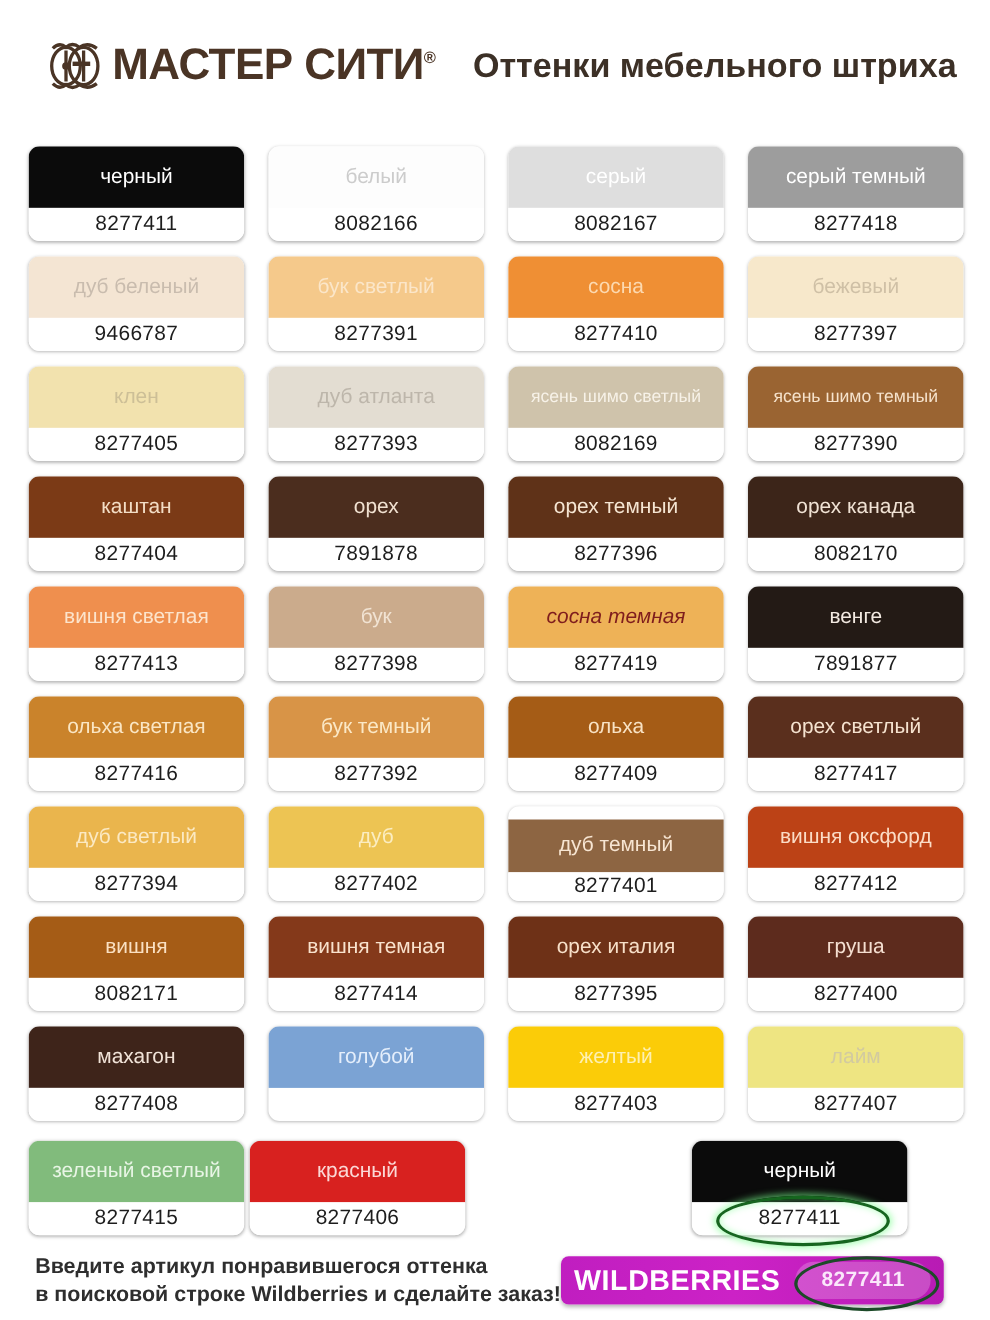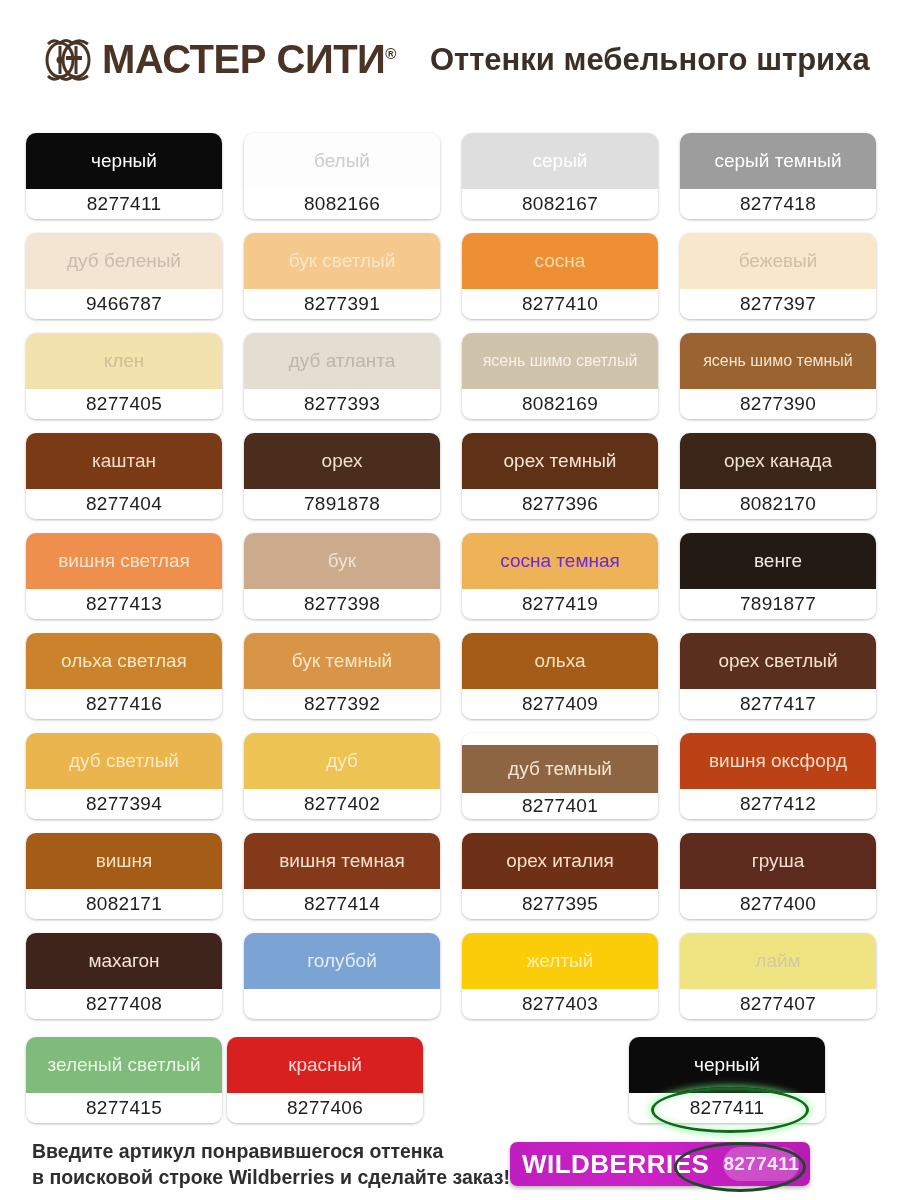--- a/index.html
+++ b/index.html
@@ -63,21 +63,21 @@
   .footer{
     position:absolute;left:0;top:1128px;width:900px;height:72px;
     display:flex;align-items:center;justify-content:flex-start;
   }
   .footer-text{
     margin-left:32px;font-size:19.5px;font-weight:bold;color:#2e2e2e;
     line-height:1.34;white-space:pre-line;
   }
   .wb-wrap{position:relative;margin-right:14px;}
   .wb-badge{
-    width:300px;height:44px;border-radius:7px;
+    width:348px;height:44px;border-radius:7px;
     background:linear-gradient(90deg,#c01ec0 0%,#cc22c6 45%,#b81bb4 100%);
     display:flex;align-items:center;box-sizing:border-box;padding:0 12px;
     box-shadow:0 2px 4px rgba(0,0,0,0.3);
   }
   .wb-name{
     color:#ffffff;font-size:26px;font-weight:bold;letter-spacing:0.5px;
     flex:none;
   }
   .wb-pill{
     margin-left:14px;flex:1;height:34px;border-radius:17px;
@@ -182,21 +182,21 @@
     </div>
     <div class="card">
       <div class="swatch" style="background: rgb(239, 143, 78); color: rgb(252, 228, 204);">вишня светлая</div>
       <div class="code">8277413</div>
     </div>
     <div class="card">
       <div class="swatch" style="background: rgb(203, 171, 140); color: rgb(241, 227, 211);">бук</div>
       <div class="code">8277398</div>
     </div>
     <div class="card">
-      <div class="swatch" style="background: rgb(238, 178, 87); color: #6d28d9;">сосна темная</div>
+      <div class="swatch" style="background: rgb(238, 178, 87); color: #7f1d1d; font-style: italic;">сосна темная</div>
       <div class="code">8277419</div>
     </div>
     <div class="card">
       <div class="swatch" style="background: rgb(35, 26, 21); color: rgb(242, 233, 225);">венге</div>
       <div class="code">7891877</div>
     </div>
     <div class="card">
       <div class="swatch" style="background: rgb(202, 131, 43); color: rgb(250, 230, 196);">ольха светлая</div>
       <div class="code">8277416</div>
     </div>

